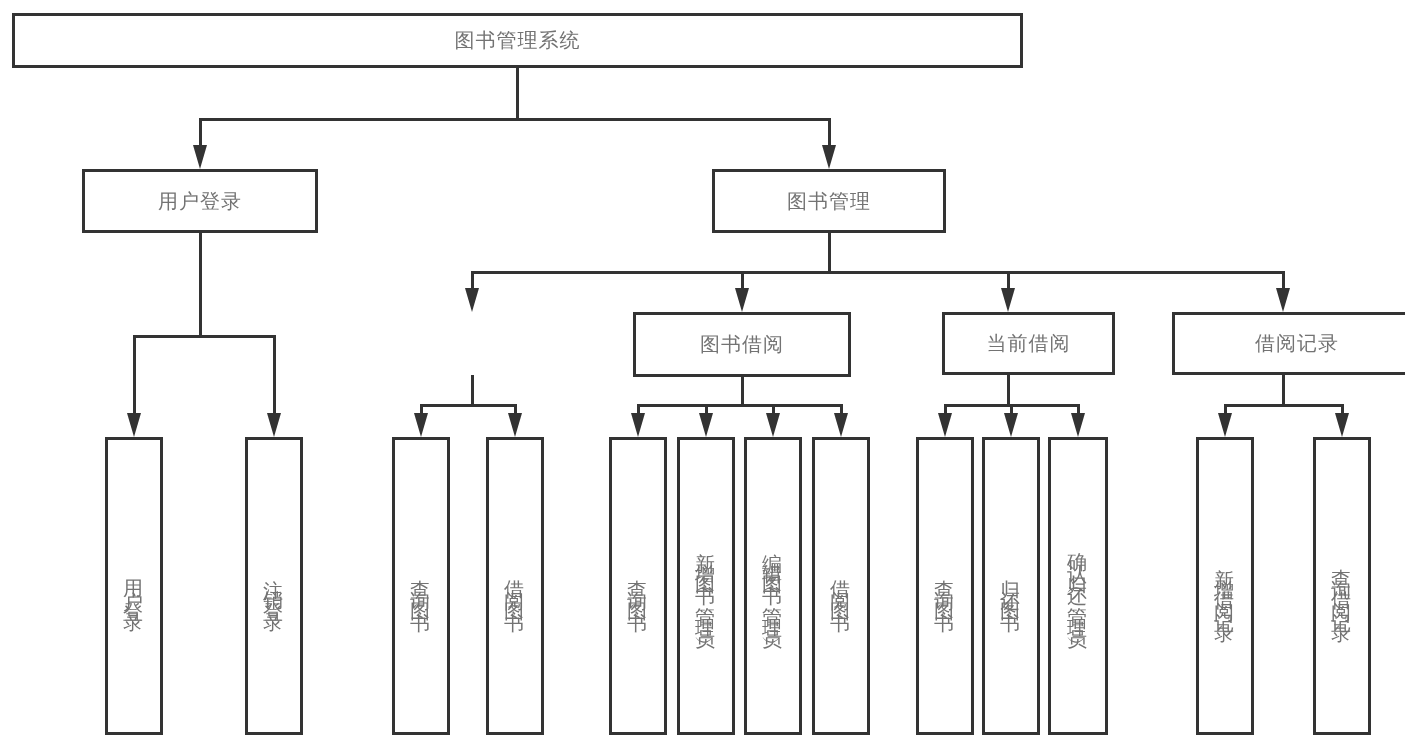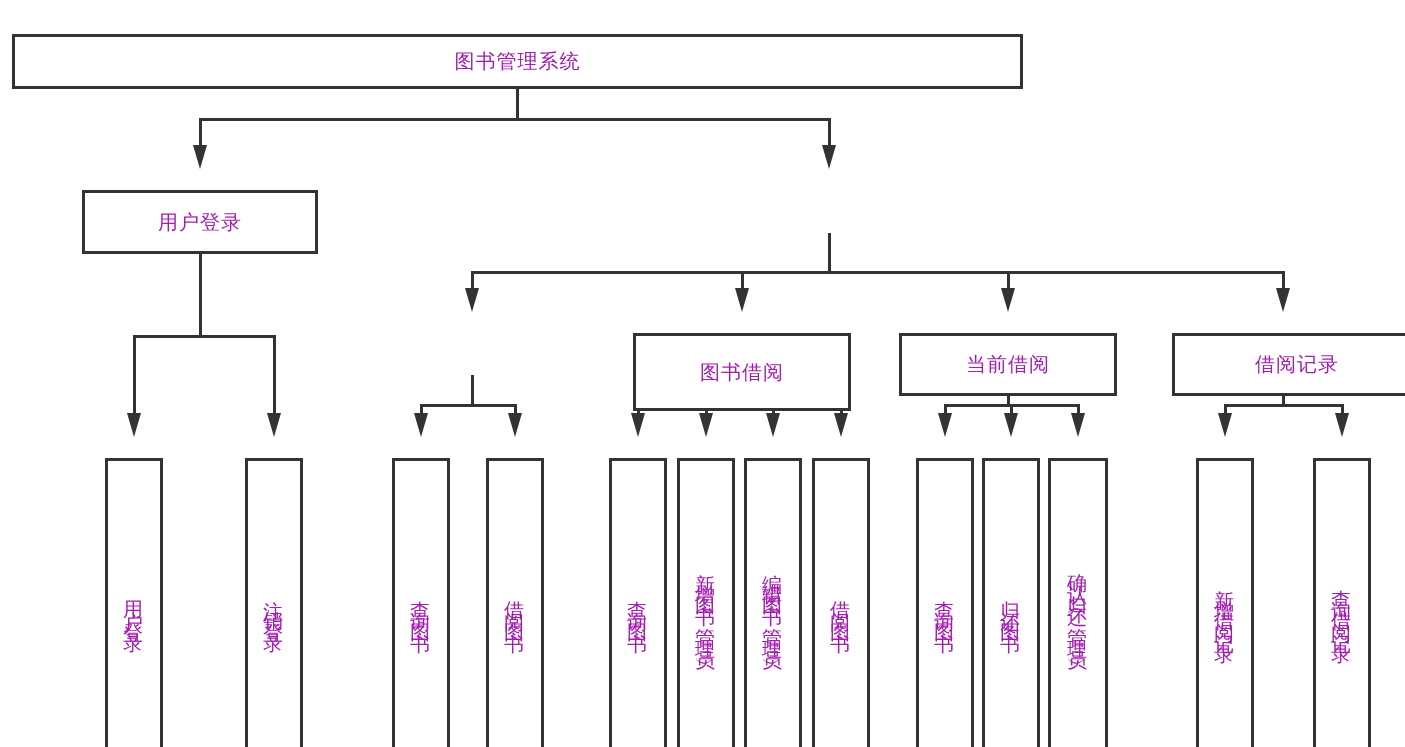--- a/index.html
+++ b/index.html
@@ -14,24 +14,23 @@
   }
   .node {
     position: absolute;
     box-sizing: border-box;
     border: 3px solid #333333;
     background: #ffffff;
     display: flex;
     align-items: center;
     justify-content: center;
     font-size: 20px;
-    color: #a21caf;
+    color: #737373;
     letter-spacing: 1px;
     z-index: 2;
-    margin-top: 21px;
   }
   .vnode {
     writing-mode: vertical-rl;
     text-orientation: mixed;
     letter-spacing: 11px;
     font-size: 20px;
   }
   .line {
     position: absolute;
     background: #333333;
@@ -59,25 +58,26 @@
 </style>
 </head>
 <body>
 
 <div id="canvas">
 
   <div class="node" style="left:12px;top:13px;width:1011px;height:55px">图书管理系统</div>
 
   <div class="node" style="left:82px;top:169px;width:236px;height:64px">用户登录</div>
 
+  <div class="node" style="left:712px;top:169px;width:234px;height:64px">图书管理</div>
 
 
-  <div class="node" style="left:633px;top:312px;width:218px;height:78px">图书借阅</div>
+  <div class="node" style="left:633px;top:312px;width:218px;height:65px">图书借阅</div>
 
-  <div class="node" style="left:899px;top:312px;width:218px;height:63px">当前借阅</div>
+  <div class="node" style="left:942px;top:312px;width:173px;height:63px">当前借阅</div>
 
   <div class="node" style="left:1172px;top:312px;width:250px;height:63px">借阅记录</div>
 
   <div class="node vnode" style="left:105px;top:437px;width:58px;height:298px">用户登录</div>
 
   <div class="node vnode" style="left:245px;top:437px;width:58px;height:298px">注销登录</div>
 
   <div class="node vnode" style="left:392px;top:437px;width:58px;height:298px">查询图书</div>
 
   <div class="node vnode" style="left:486px;top:437px;width:58px;height:298px">借阅图书</div>

